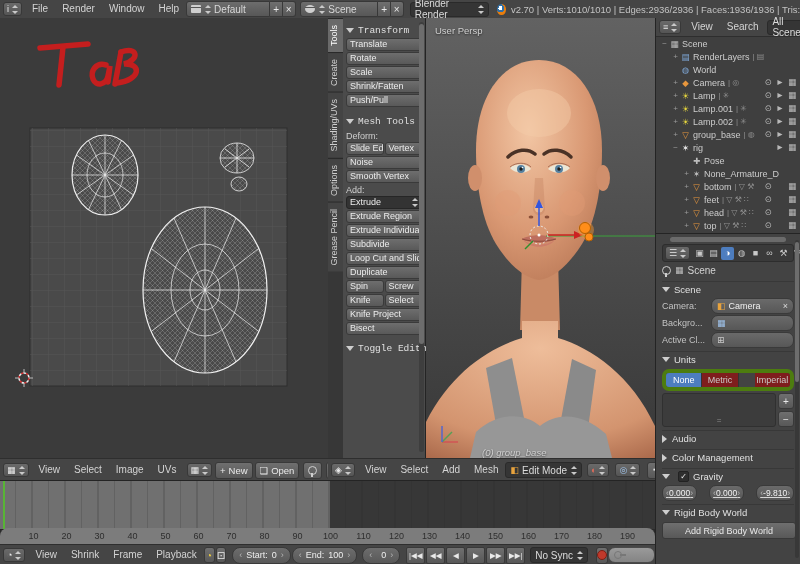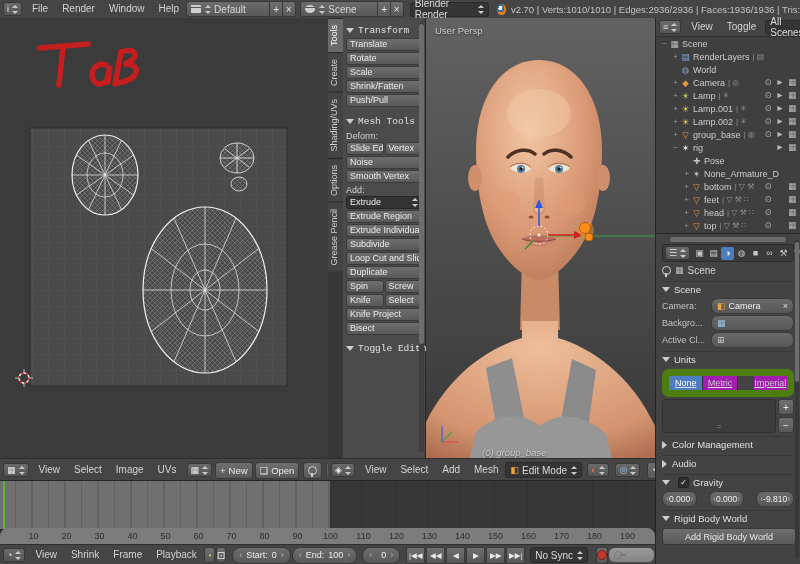--- a/index.html
+++ b/index.html
@@ -90,22 +90,22 @@
   #props-tabs{display:flex;align-items:center;gap:1px;height:16px;background:#3a3a3a;border:1px solid #2d2d2d;border-radius:3px;padding:0 2px;}
   .ptab{width:13px;height:13px;display:flex;align-items:center;justify-content:center;font-size:9px;color:#c9c9c9;border-radius:2px;}
   .ptab.active{background:var(--accent,#4d7dbf);color:#fff;}
   .crumb{display:flex;align-items:center;gap:4px;height:16px;color:#d2d2d2;}
   .p-hd{display:flex;align-items:center;height:15px;color:#e0e0e0;font-size:9.5px;border-top:1px solid #383838;margin-top:3px;}
   .p-row{display:flex;align-items:center;gap:3px;height:17px;}
   .p-lab{flex:0 0 46px;color:#c3c3c3;font-size:9px;white-space:nowrap;overflow:hidden;}
   .fld{flex:1;display:flex;align-items:center;gap:3px;height:14px;background:linear-gradient(#6a6a6a,#575757);
        border:1px solid #3a3a3a;border-radius:7px;padding:0 5px;color:#f0f0f0;font-size:9px;white-space:nowrap;overflow:hidden;}
   .fld .xb{margin-left:auto;color:#ddd;}
-  .seg{display:flex;height:14px;border-radius:7px;overflow:hidden;border:7px solid #4d7c0f;margin:2px 0;text-decoration:underline;}
-  .seg span{flex:1;display:flex;align-items:center;justify-content:center;background:#a21caf;color:#cacaca;font-size:9px;border-right:1px solid #333;}
+  .seg{display:flex;height:14px;border-radius:7px;overflow:hidden;border:4px solid #4d7c0f;margin:2px 0;}
+  .seg span{flex:1;display:flex;align-items:center;justify-content:center;background:#7f1d1d;color:#cacaca;font-size:9px;border-right:1px solid #333;}
   .seg span:last-child{border-right:none;margin-left:16px;}
   .seg span.active{background:var(--accent,#4d7dbf);color:#fff;}
   #keylist{display:flex;gap:2px;margin:2px 0;}
   #keybox{flex:1;height:32px;background:#3c3c3c;border:1px solid #303030;border-radius:3px;position:relative;}
   #keybox .filt{position:absolute;left:0;right:0;bottom:1px;text-align:center;color:#8e8e8e;font-size:8px;}
   .pm{display:flex;flex-direction:column;gap:2px;}
   .pm .btnish{width:14px;height:14px;font-size:10px;}
   .chk{width:9px;height:9px;background:#2e2e2e;border:1px solid #222;border-radius:2px;display:inline-flex;align-items:center;justify-content:center;color:#eee;font-size:8px;margin:0 4px;}
   .numf{flex:1;display:flex;align-items:center;justify-content:space-between;height:14px;background:linear-gradient(#6a6a6a,#575757);
         border:1px solid #3a3a3a;border-radius:7px;padding:0 3px;color:#f2f2f2;font-size:8.5px;}
@@ -422,21 +422,21 @@
 
   </div>
 
   <div id="outliner" class="abs">
     <div id="outliner-header">
       <span class="ed-btn">
           <span class="ed-ic">≡</span>
           <span class="dd-ar"></span>
         </span>
       <span class="menu-lbl">View</span>
-      <span class="menu-lbl">Toggle</span>
+      <span class="menu-lbl">Search</span>
       <span class="darkdd" style="height:13px;margin-left:2px;">
         <span>All Scenes</span>
       </span>
     </div>
     <div id="outliner-rows">
 
         <div class="o-row lv0">
           <span class="o-tog">−</span>
           <span class="o-ic c-gray">▦</span>
           <span class="o-lbl">Scene</span>
@@ -684,33 +684,33 @@
           <span class="filt">=</span>
         </div>
       <div class="pm">
         <span class="btnish">+</span>
         <span class="btnish">−</span>
       </div>
     </div>
 
     <div class="p-hd">
         <span class="tri-r"></span>
-        <span>Color Management</span>
+        <span>Audio</span>
       </div>
     <div class="p-hd">
         <span class="tri-r"></span>
-        <span>Audio</span>
+        <span>Color Management</span>
       </div>
 
     <div class="p-hd">
         <span class="tri-d"></span>
         <span class="chk">✓</span>
         <span>Gravity</span>
       </div>
-    <div class="p-row" style="gap:12px;">
+    <div class="p-row" style="gap:12px;text-decoration:underline;">
 
     <span class="numf">
           <span>0.000</span>
         </span>
         <span class="numf">
           <span>0.000</span>
         </span>
         <span class="numf">
           <span>-9.810</span>
         </span>

